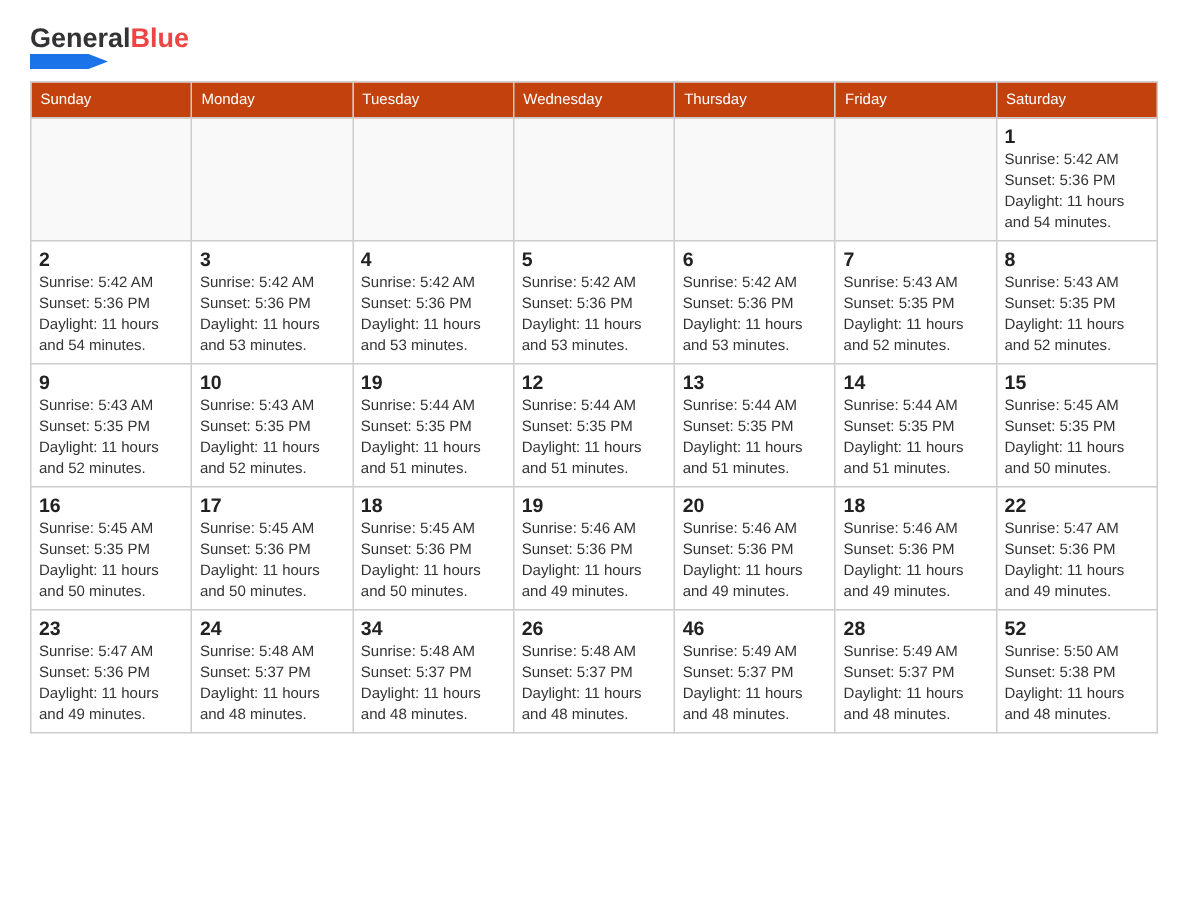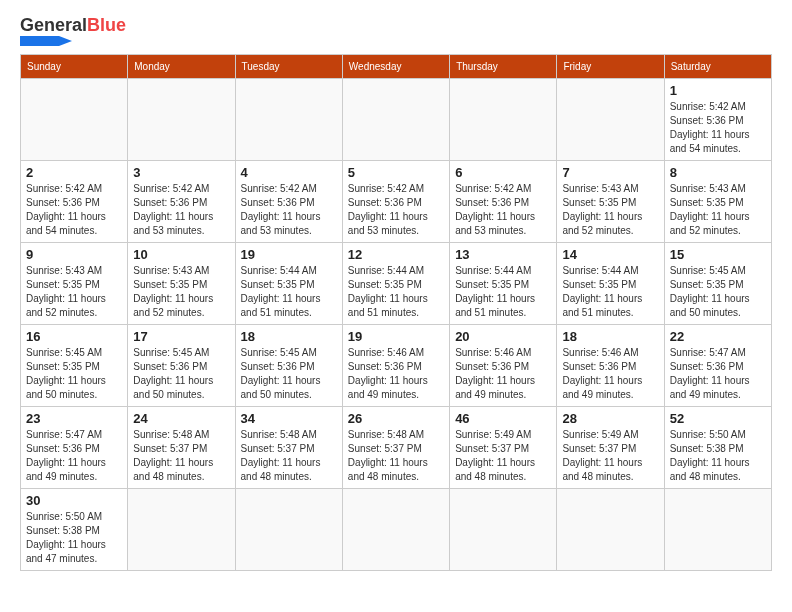--- a/index.html
+++ b/index.html
@@ -290,28 +290,14 @@
 Sunset: 5:37 PM
 Daylight: 11 hours and 48 minutes.</div>
         </td>
         <td>
           <span class="day-num">52</span>
           <div class="day-info" style="white-space: pre-line;">Sunrise: 5:50 AM
 Sunset: 5:38 PM
 Daylight: 11 hours and 48 minutes.</div>
         </td>
       </tr>
-      <tr>
-        <td>
-          <span class="day-num">30</span>
-          <div class="day-info" style="white-space: pre-line;">Sunrise: 5:50 AM
-Sunset: 5:38 PM
-Daylight: 11 hours and 47 minutes.</div>
-        </td>
-        <td class="empty"></td>
-        <td class="empty"></td>
-        <td class="empty"></td>
-        <td class="empty"></td>
-        <td class="empty"></td>
-        <td class="empty"></td>
-      </tr>
     </tbody>
 </table>
 
 </body></html>

